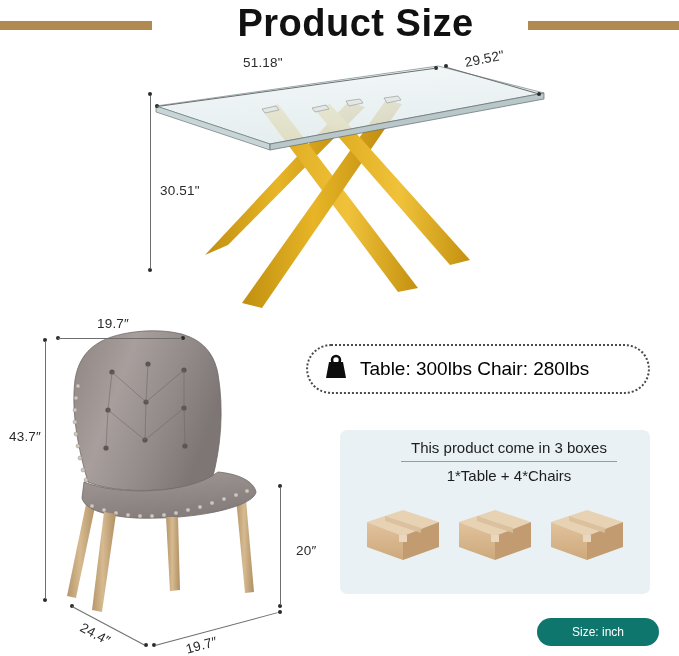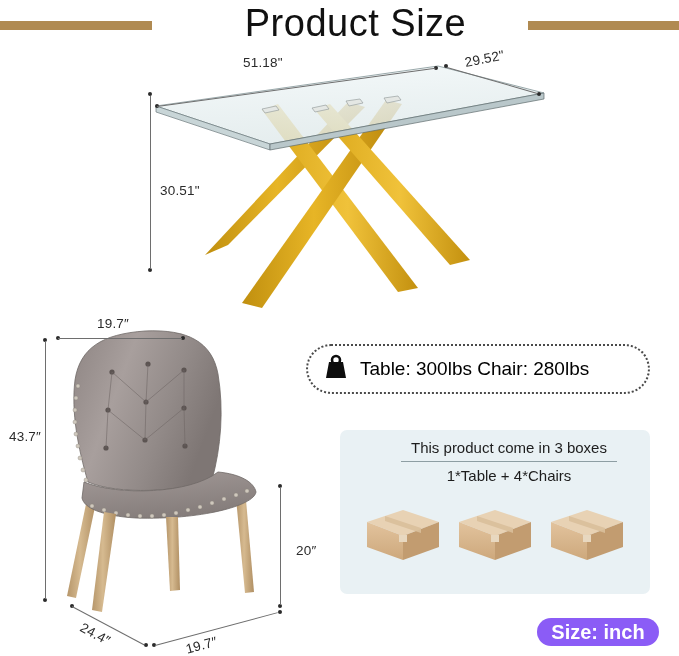--- a/index.html
+++ b/index.html
@@ -28,21 +28,21 @@
   }
   .title-rule.left  { left: 0px;   width: 152px; }
   .title-rule.right { left: 528px; width: 151px; }
 
   .page-title {
     position: absolute;
     left: 0; right: 0;
     top: 0px;
     text-align: center;
     font-size: 38px;
-    font-weight: 400;
+    font-weight: 700;
     letter-spacing: 0.5px;
     color: #111111;
     line-height: 46px;
     margin-left: 32px;
   }
 
   
   .dim-label {
     position: absolute;
     font-size: 13.5px;
@@ -130,28 +130,27 @@
     display: flex;
     justify-content: center;
     gap: 12px;
   }
 
   
   #size-badge {
     position: absolute;
     left: 537px; top: 618px;
     width: 122px; height: 28px;
-    background: #8b5cf6;
+    background: #0f766e;
     border-radius: 15px;
     color: #ffffff;
-    font-size: 20px;
+    font-size: 12px;
     display: flex;
     align-items: center;
     justify-content: center;
-    font-weight: bold;
   }
 </style>
 </head>
 <body>
 
 <div id="page">
 
   <div class="title-rule left"></div>
   <div class="title-rule right"></div>
   <div class="page-title">Product Size</div>

